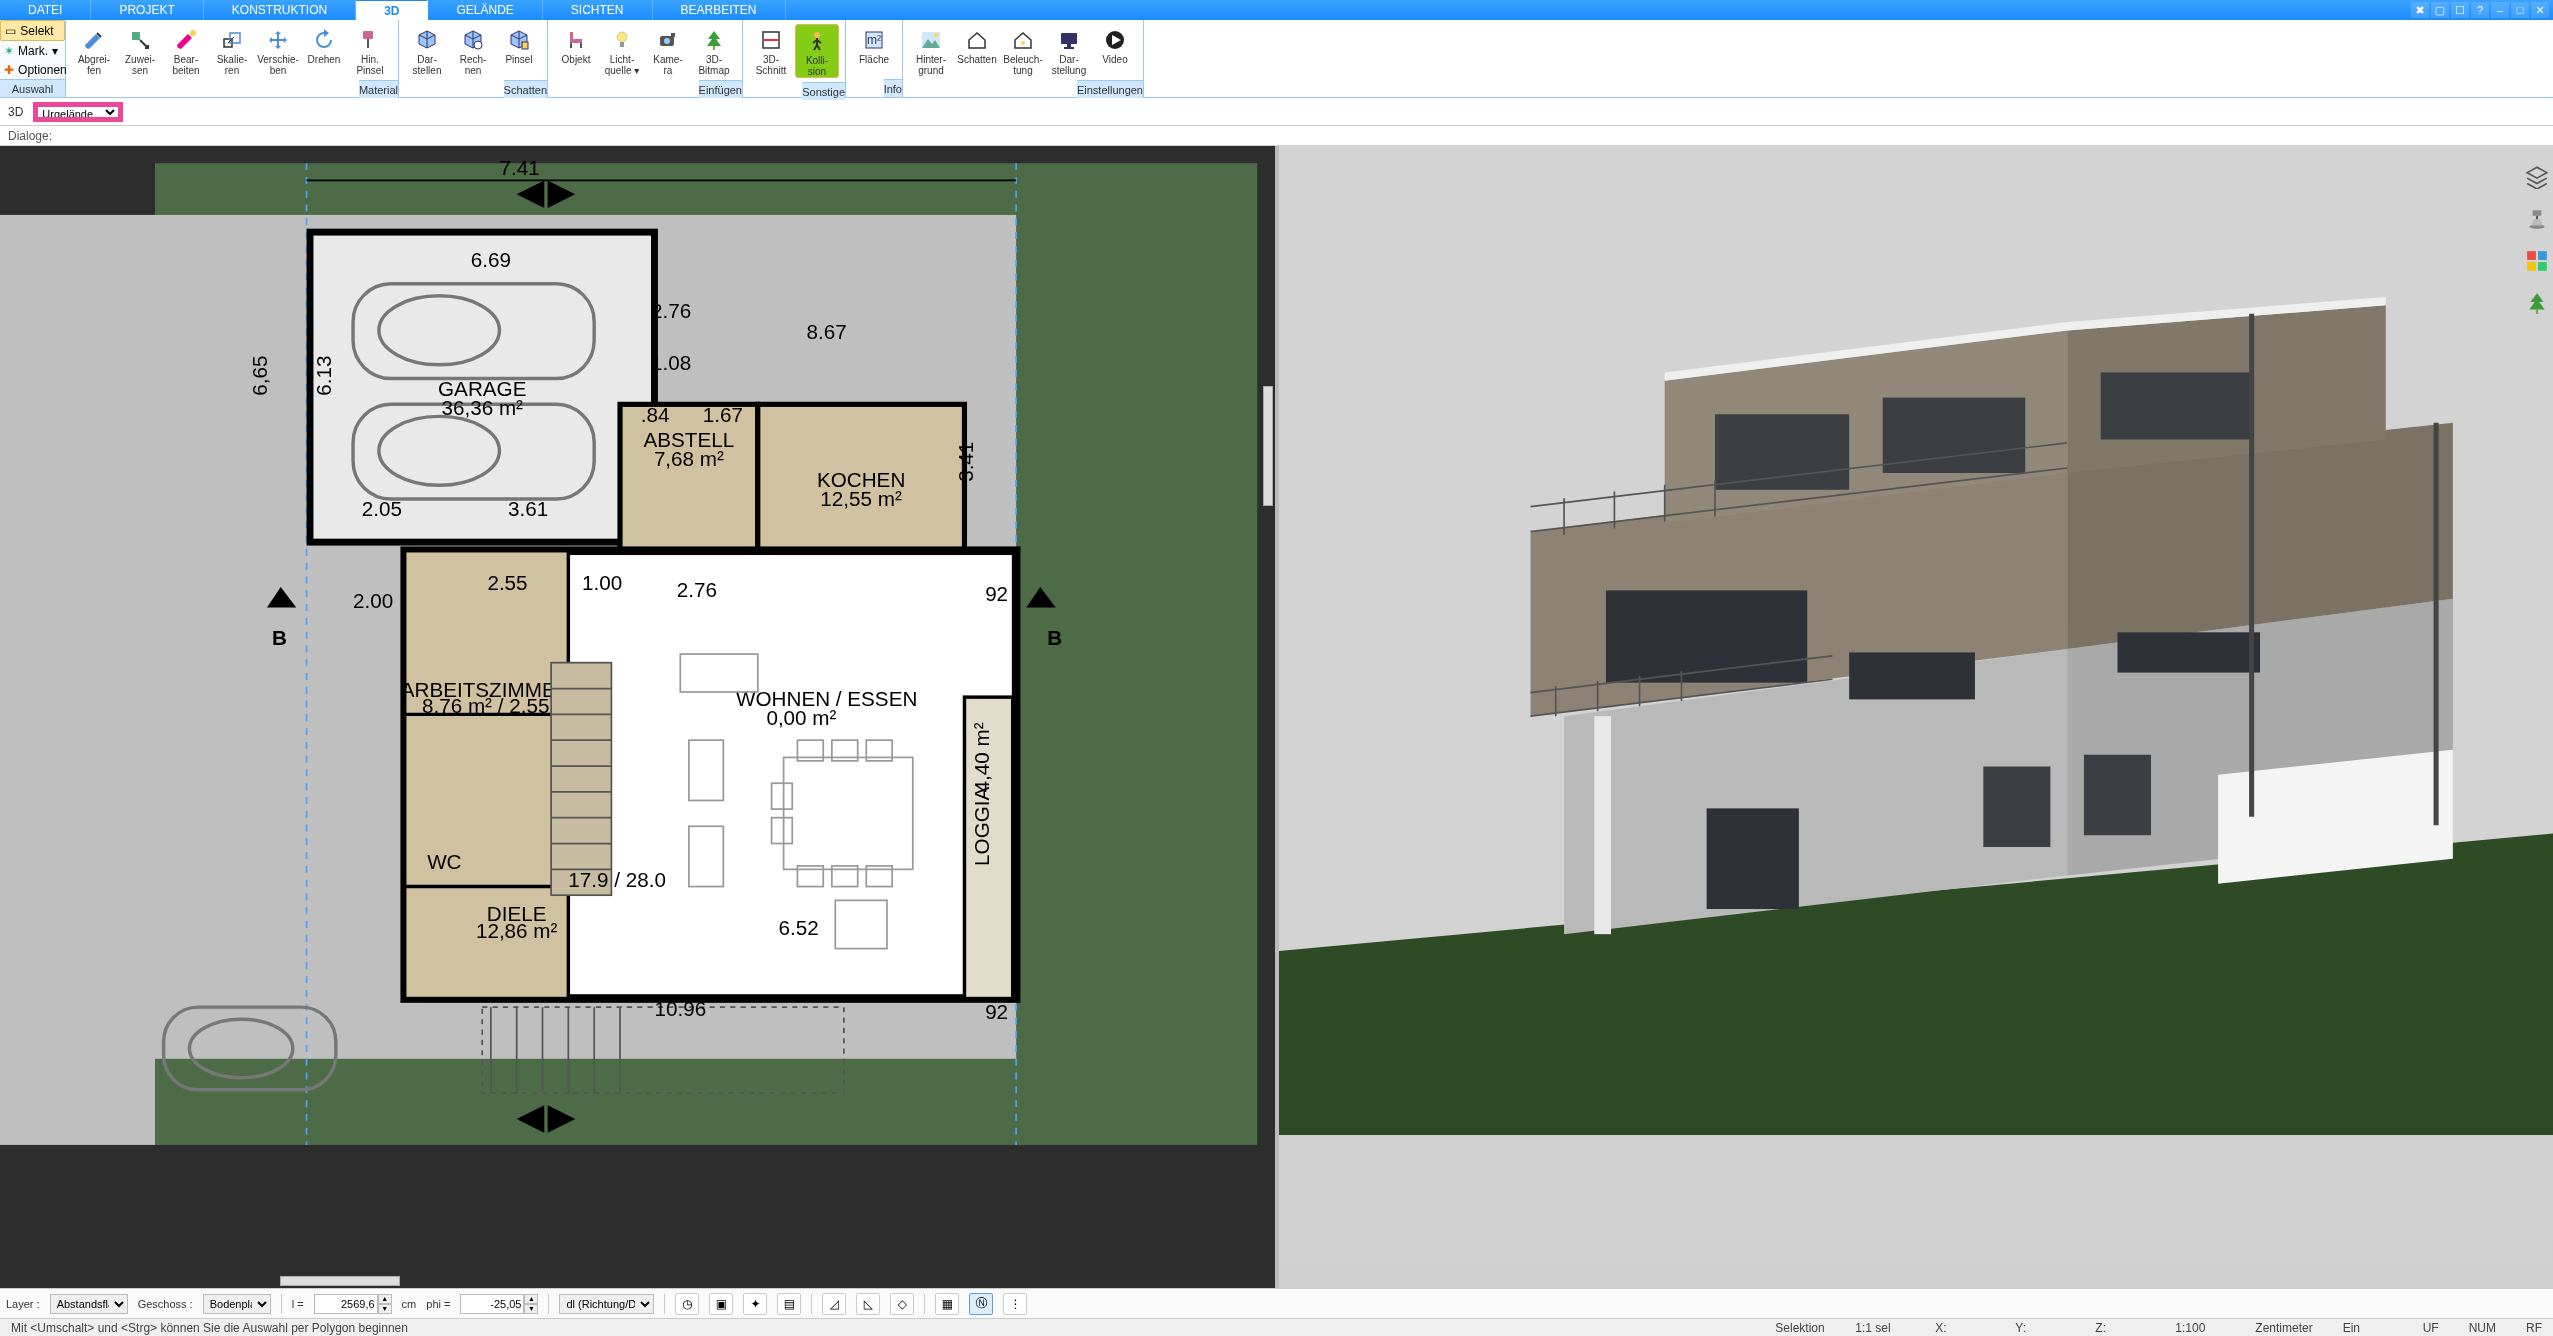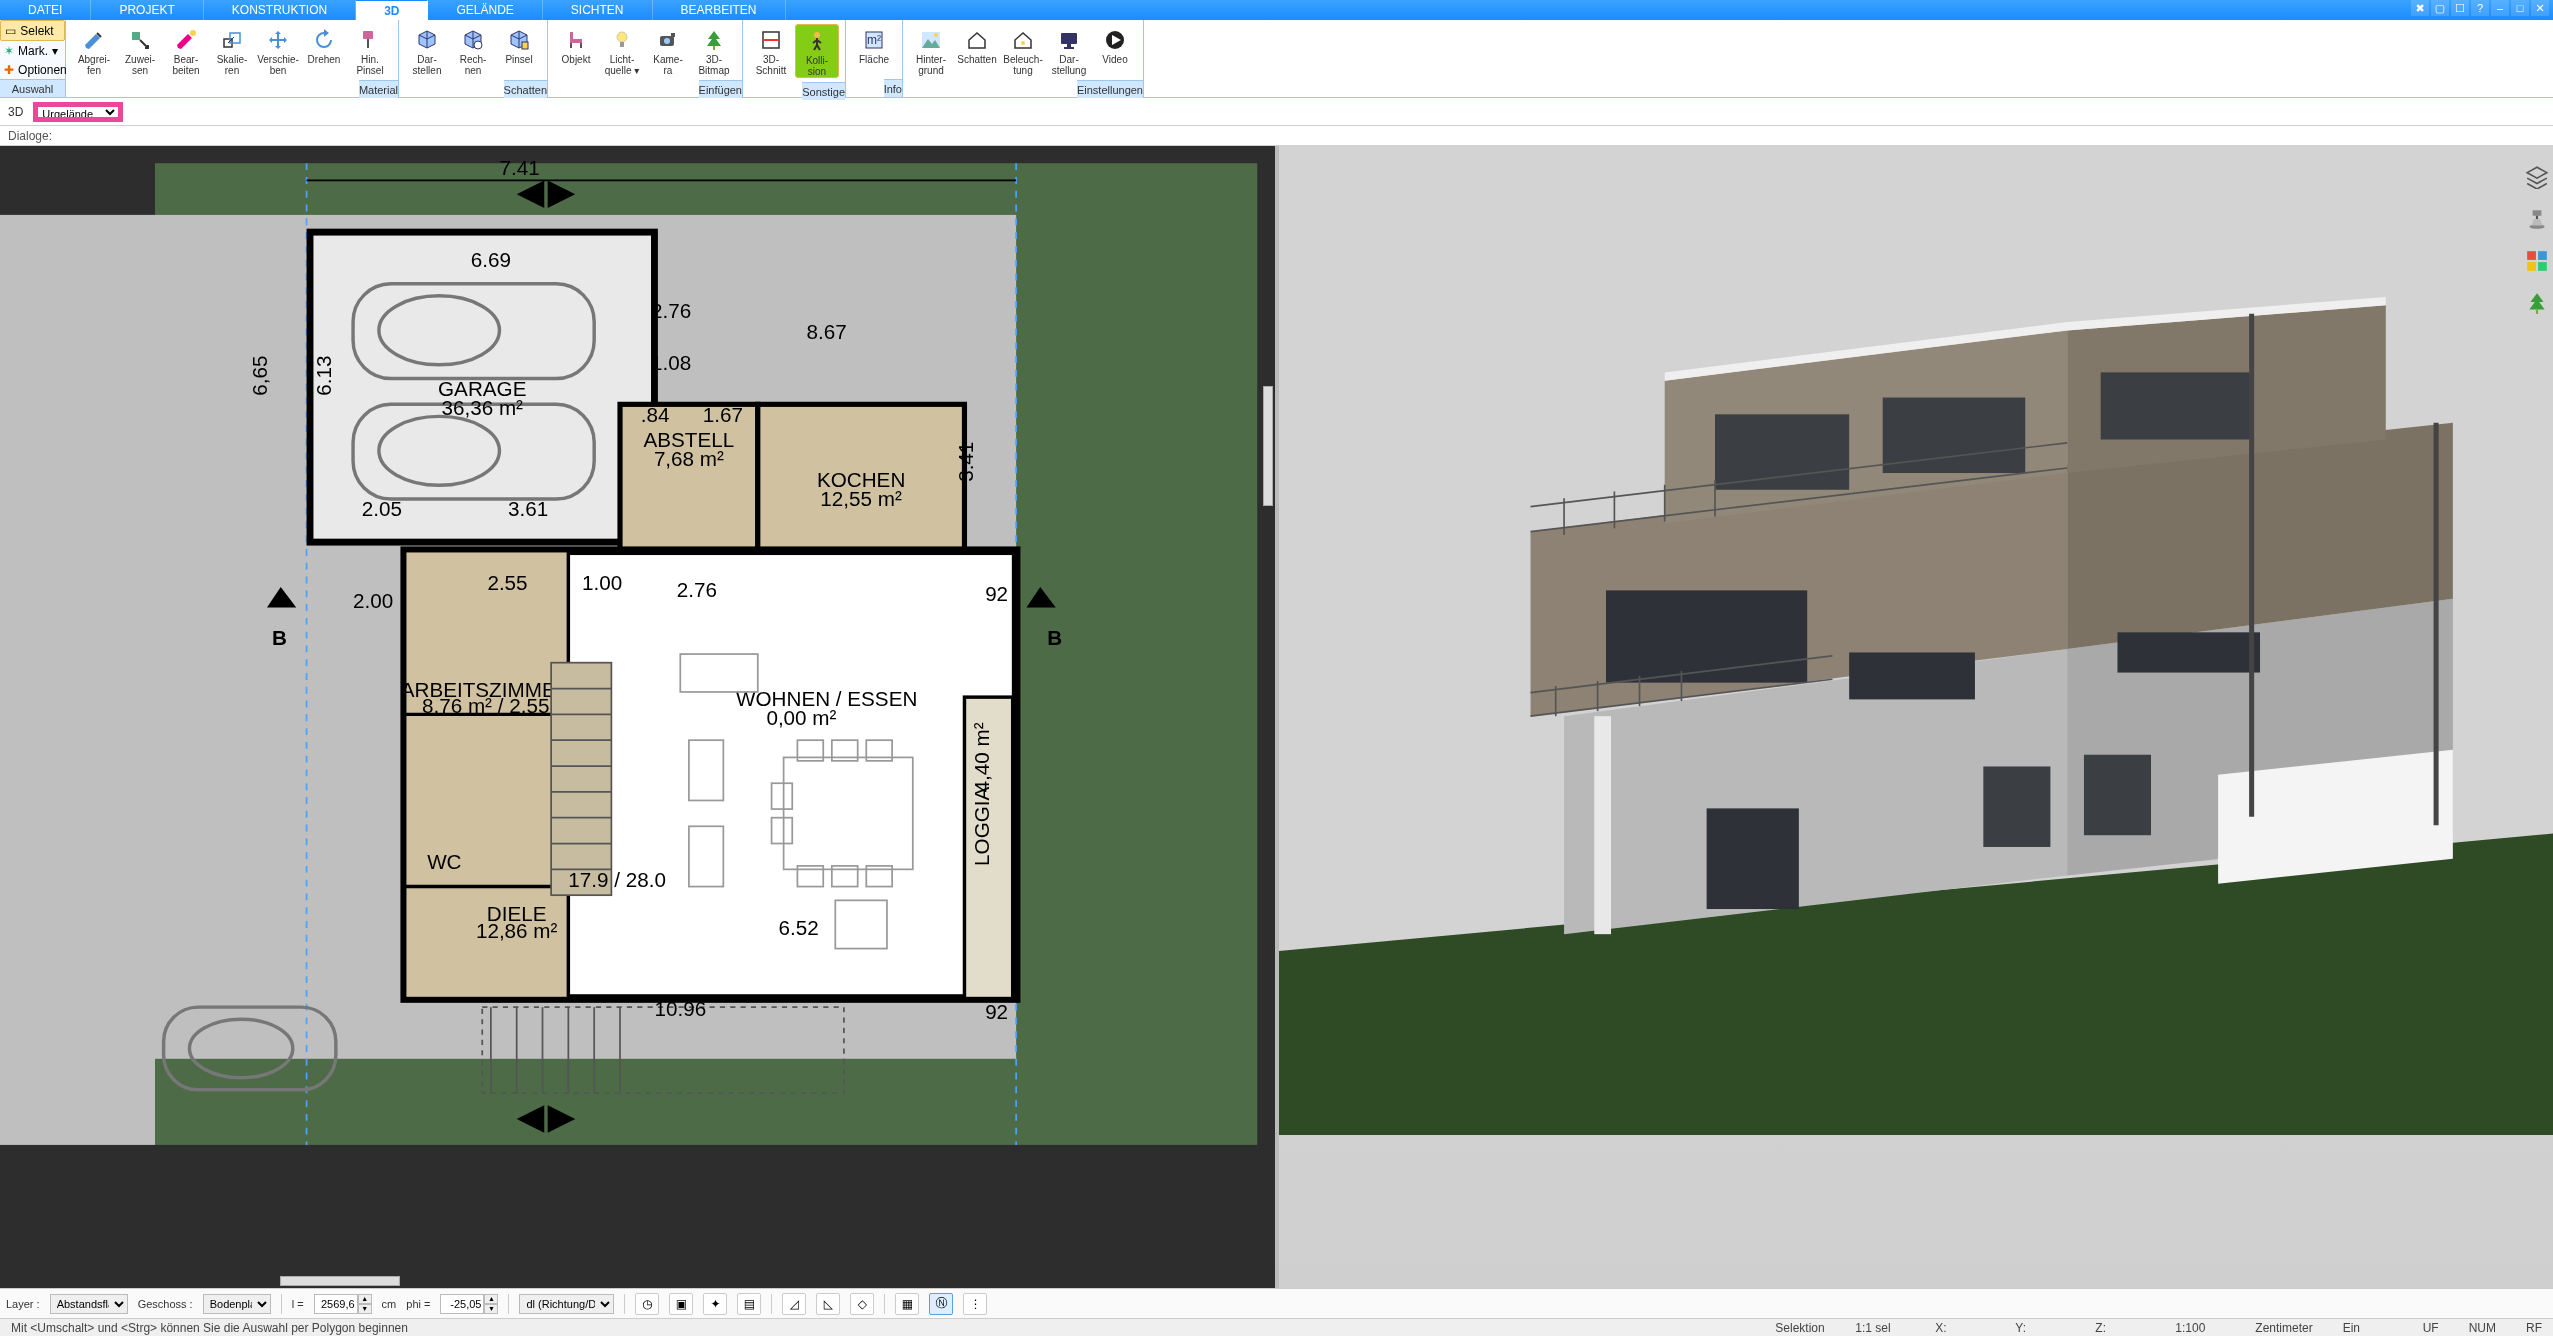--- a/index.html
+++ b/index.html
@@ -1,20 +1,20 @@
 <!DOCTYPE html>
 <html><head>
 <meta charset="utf-8">
 <style>
 * { margin: 0; padding: 0; box-sizing: border-box; font-family: "Segoe UI", Tahoma, sans-serif; font-size: 12px; }
 html, body { width: 100%; height: 100%; background: #fff; overflow: hidden; user-select: none; }
 
 
 .menu-tabs {
-  display: flex; align-items: flex-start; height: 20px;
+  display: flex; align-items: center; height: 20px;
   background: linear-gradient(#3aa3ff, #1b8cff); color: #fff;
 }
 .menu-tab {
   padding: 0 28px; line-height: 20px; cursor: pointer;
   border-right: 1px solid rgba(255,255,255,.25);
 }
 .menu-tab.active {
   background: #fff; color: #1b8cff; font-weight: 600;
   border-top: 1px solid #1b8cff;
 }
@@ -92,21 +92,21 @@
   height: 20px; font-size: 11px; border: 1px solid #bbb; padding: 0 2px;
 }
 .bottombar .sep { width: 1px; height: 20px; background: #ccc; }
 .bottombar .iconbtn {
   width: 24px; height: 22px; border: 1px solid #ccc; background: #fff;
   display: inline-flex; align-items: center; justify-content: center; cursor: pointer;
   border-radius: 2px;
 }
 .bottombar .iconbtn.active { background: #dceeff; border-color: #5aa0e0; }
 .spin { display: inline-flex; align-items: center; }
-.spin input { width: 44px; text-align: right; }
+.spin input { width: 64px; text-align: right; }
 .spin .sp { width: 14px; display: flex; flex-direction: column; }
 .spin .sp button { height: 10px; font-size: 7px; line-height: 7px; border: 1px solid #bbb; background: #eee; cursor: pointer; }
 
 
 .statusbar {
   position: absolute; bottom: 0; left: 0; right: 0; height: 18px;
   display: flex; align-items: center; font-size: 11px; color: #444;
   background: #efefef; border-top: 1px solid #ccc; padding: 0 11px; gap: 30px;
 }
 .statusbar .fill { flex: 1; }

